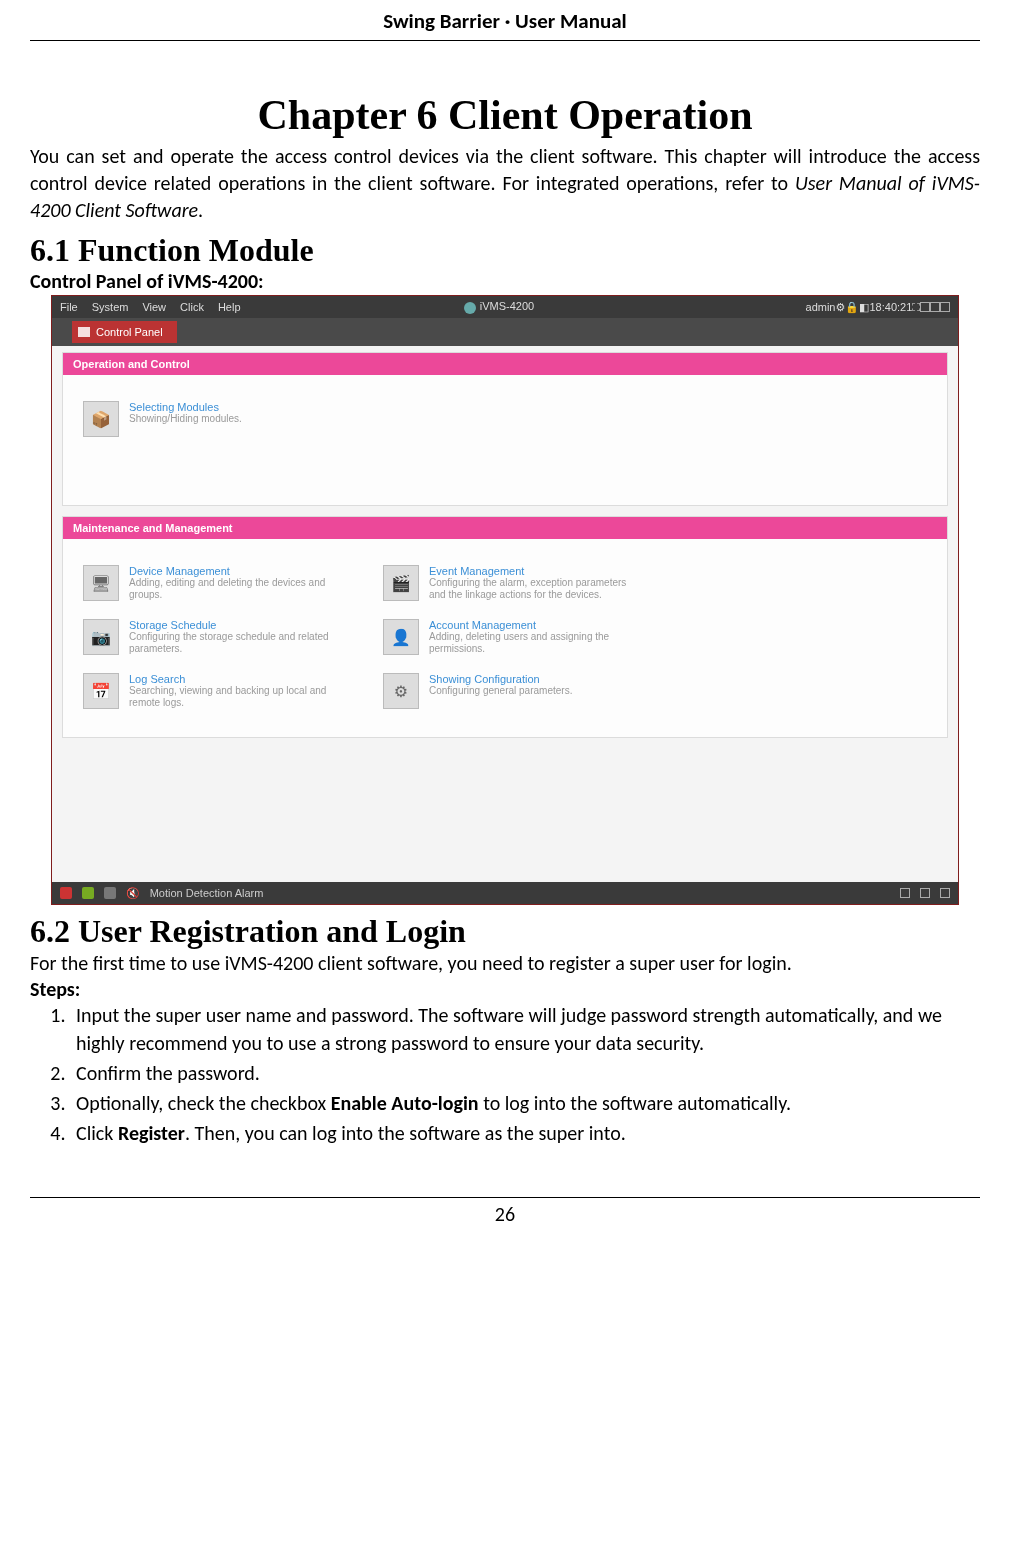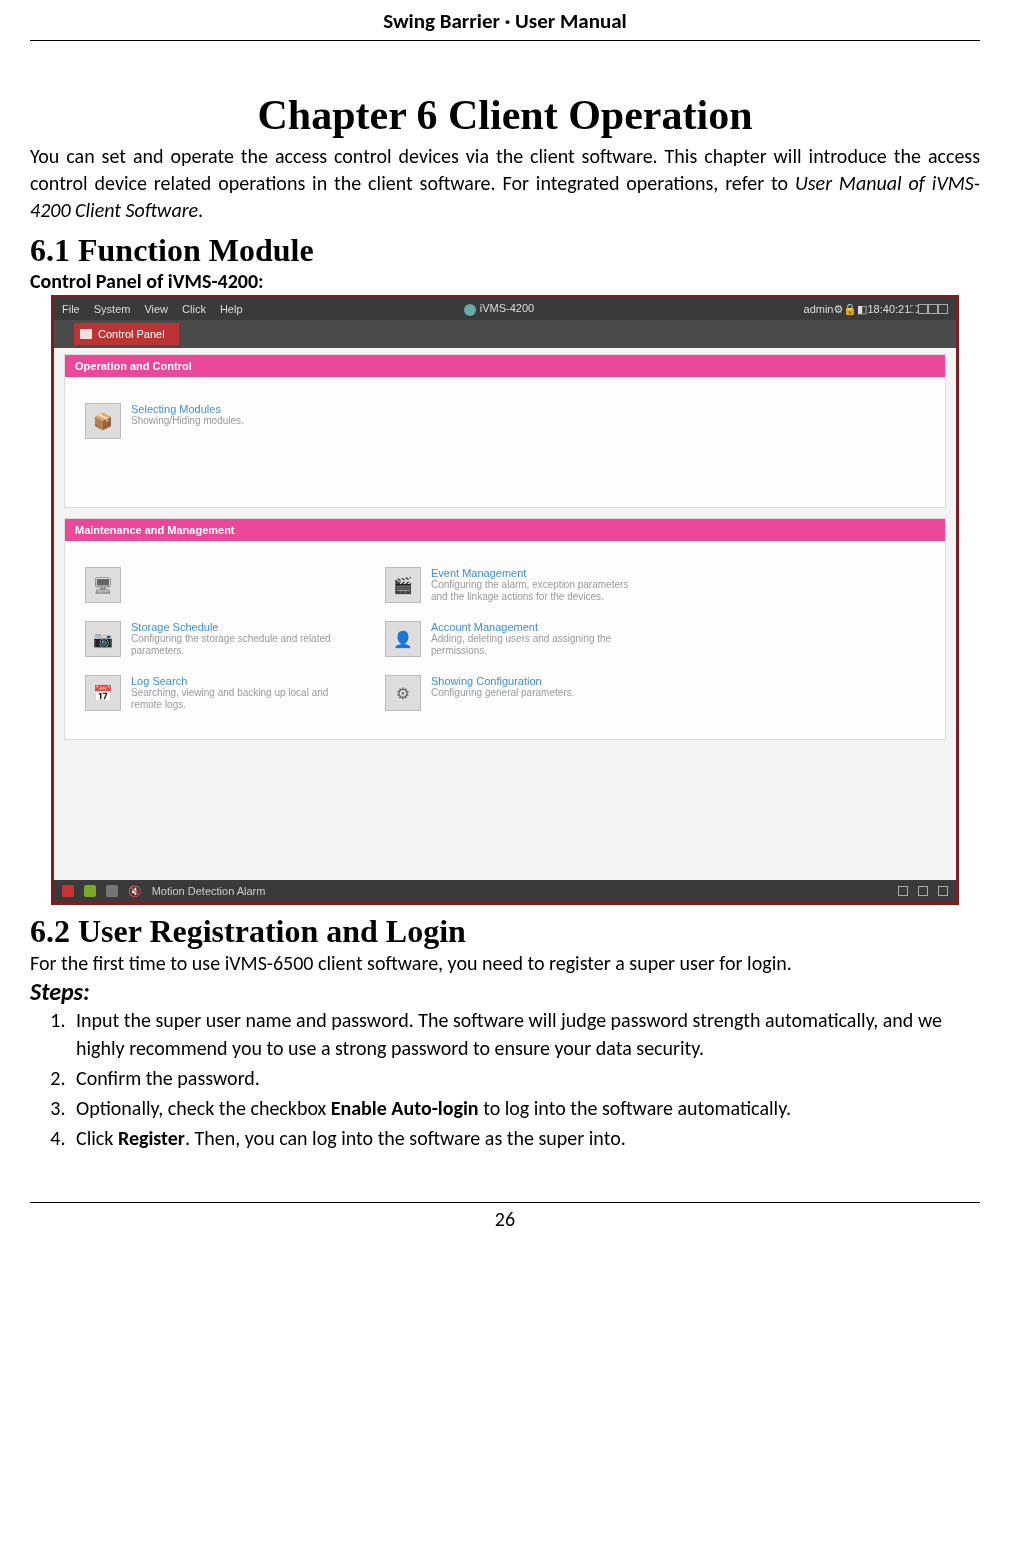--- a/index.html
+++ b/index.html
@@ -43,21 +43,21 @@
   }
   .subhead {
     font-weight: bold;
     font-size: 20px;
   }
   
   .screenshot {
     width: 908px;
     height: 610px;
     margin: 2px auto 6px auto;
-    border: 3px solid #7f1d1d;
+    border: 1px solid #7f1d1d;
     background: #f4f4f4;
     position: relative;
     overflow: hidden;
     font-family: Arial, sans-serif;
     font-size: 11px;
   }
   .menubar {
     background: #3a3a3a;
     color: #ddd;
     height: 22px;
@@ -116,21 +116,21 @@
     background:#3a3a3a; color:#ccc; display:flex; align-items:center;
     padding:0 8px; gap:10px; font-size:11px;
   }
   .statusbar .sicon { width:12px; height:12px; background:#7a2; border-radius:2px; }
   .statusbar .sicon.red { background:#c33; }
   .statusbar .sicon.gray { background:#777; }
   .statusbar .spacer { flex:1; }
   .statusbar .pin { width:10px; height:10px; border:1px solid #aaa; }
 
   .body-text { font-size:20px; line-height:1.35; }
-  .steps-label { font-weight:bold; font-style:italic; font-size:24px; }
+  .steps-label { font-weight:bold; font-size:20px; }
   ol.steps { list-style: decimal; padding-left: 40px; font-size:20px; line-height:1.4; }
   ol.steps li { padding-left: 6px; margin-bottom:2px; }
   .b { font-weight:bold; }
   .page-num { text-align:center; font-size:20px; margin-top:4px;}
 </style>
 </head>
 <body>
 
 <div class="page">
   <div class="header-title">Swing Barrier · User Manual</div>
@@ -181,20 +181,24 @@
               <span class="tdesc">Showing/Hiding modules.</span>
             </div>
           </div>
         </div>
       </div>
       <div class="panel">
         <div class="panel-head">Maintenance and Management</div>
         <div class="tiles">
           <div class="tile">
             <div class="ticon2">🖥</div>
+            <div class="tcol">
+              <span class="tname">Device Management</span>
+              <span class="tdesc">Adding, editing and deleting the devices and groups.</span>
+            </div>
           </div>
           <div class="tile">
             <div class="ticon2">🎬</div>
             <div class="tcol">
               <span class="tname">Event Management</span>
               <span class="tdesc">Configuring the alarm, exception parameters and the linkage actions for the devices.</span>
             </div>
           </div>
           <div class="tile">
             <div class="ticon2">📷</div>
@@ -234,21 +238,21 @@
       <span>🔇</span>
       <span>Motion Detection Alarm</span>
       <span class="spacer"></span>
       <span class="pin"></span>
       <span class="pin"></span>
       <span class="pin"></span>
     </div>
   </div>
 
   <div class="section-title">6.2  User Registration and Login</div>
-  <p class="body-text">For the first time to use iVMS-6500 client software, you need to register a super user for login.</p>
+  <p class="body-text">For the first time to use iVMS-4200 client software, you need to register a super user for login.</p>
   <p class="steps-label">Steps:</p>
   <ol class="steps">
     <li>Input the super user name and password. The software will judge password strength automatically, and we highly recommend you to use a strong password to ensure your data security.</li>
     <li>Confirm the password.</li>
     <li>
       <span>Optionally, check the checkbox </span><span class="b">Enable Auto-login</span><span> to log into the software automatically.</span>
     </li>
     <li>
       <span>Click </span><span class="b">Register</span><span>. Then, you can log into the software as the super into.</span>
     </li>

